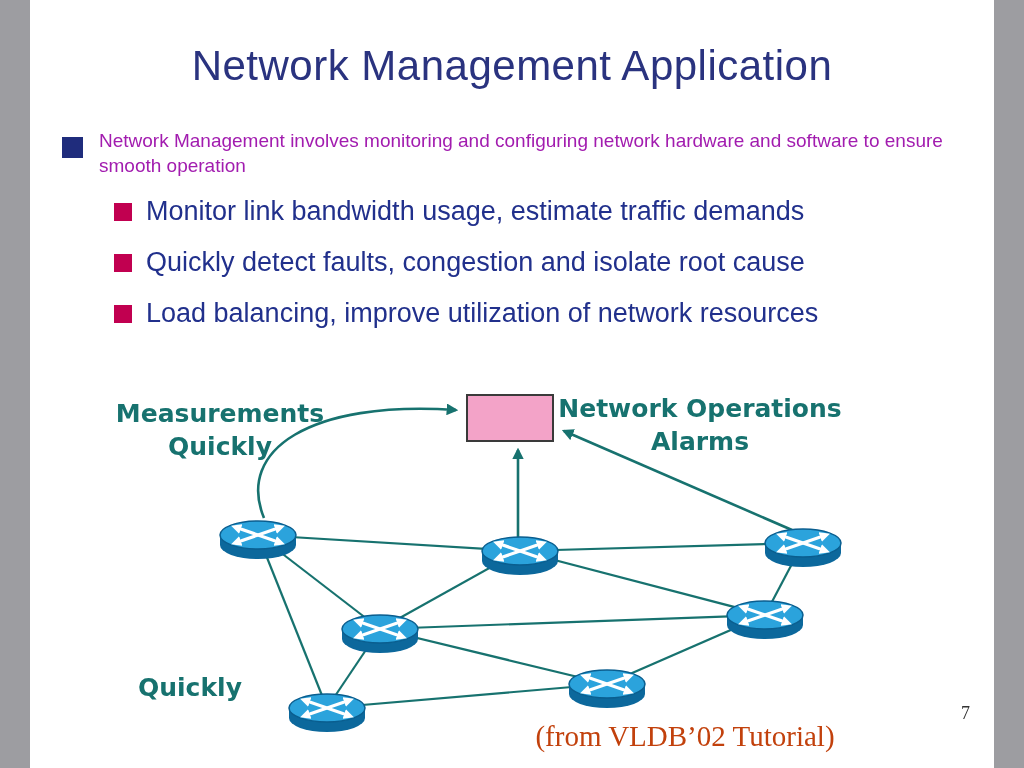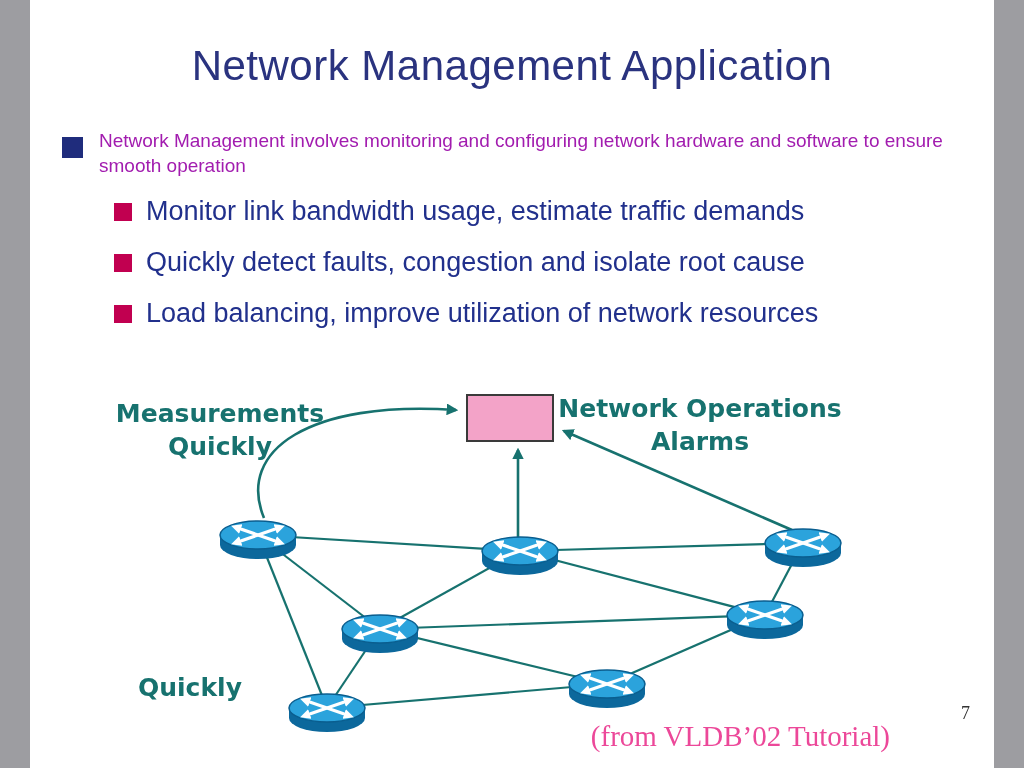--- a/index.html
+++ b/index.html
@@ -55,23 +55,23 @@
     font-size: 25px;
     line-height: 1.32;
     text-align: center;
   }
   .label-noc { left: 555px; top: 392px; width: 290px; }
   .label-meas { left: 105px; top: 397px; width: 230px; }
   .label-net { left: 138px; top: 671px; width: 160px; text-align: left; }
 
   .citation {
     position: absolute; left: 480px; top: 720px; width: 410px;
-    text-align: right;
+    text-align: center;
     font-family: "Liberation Serif", serif;
-    font-size: 29px; color: #ec4899;
+    font-size: 29px; color: #c2410c;
   }
 
   .page-number {
     position: absolute; right: 54px; top: 703px;
     font-family: "Liberation Serif", serif;
     font-size: 18px; color: #333333;
   }
 </style>
 </head>
 <body>

